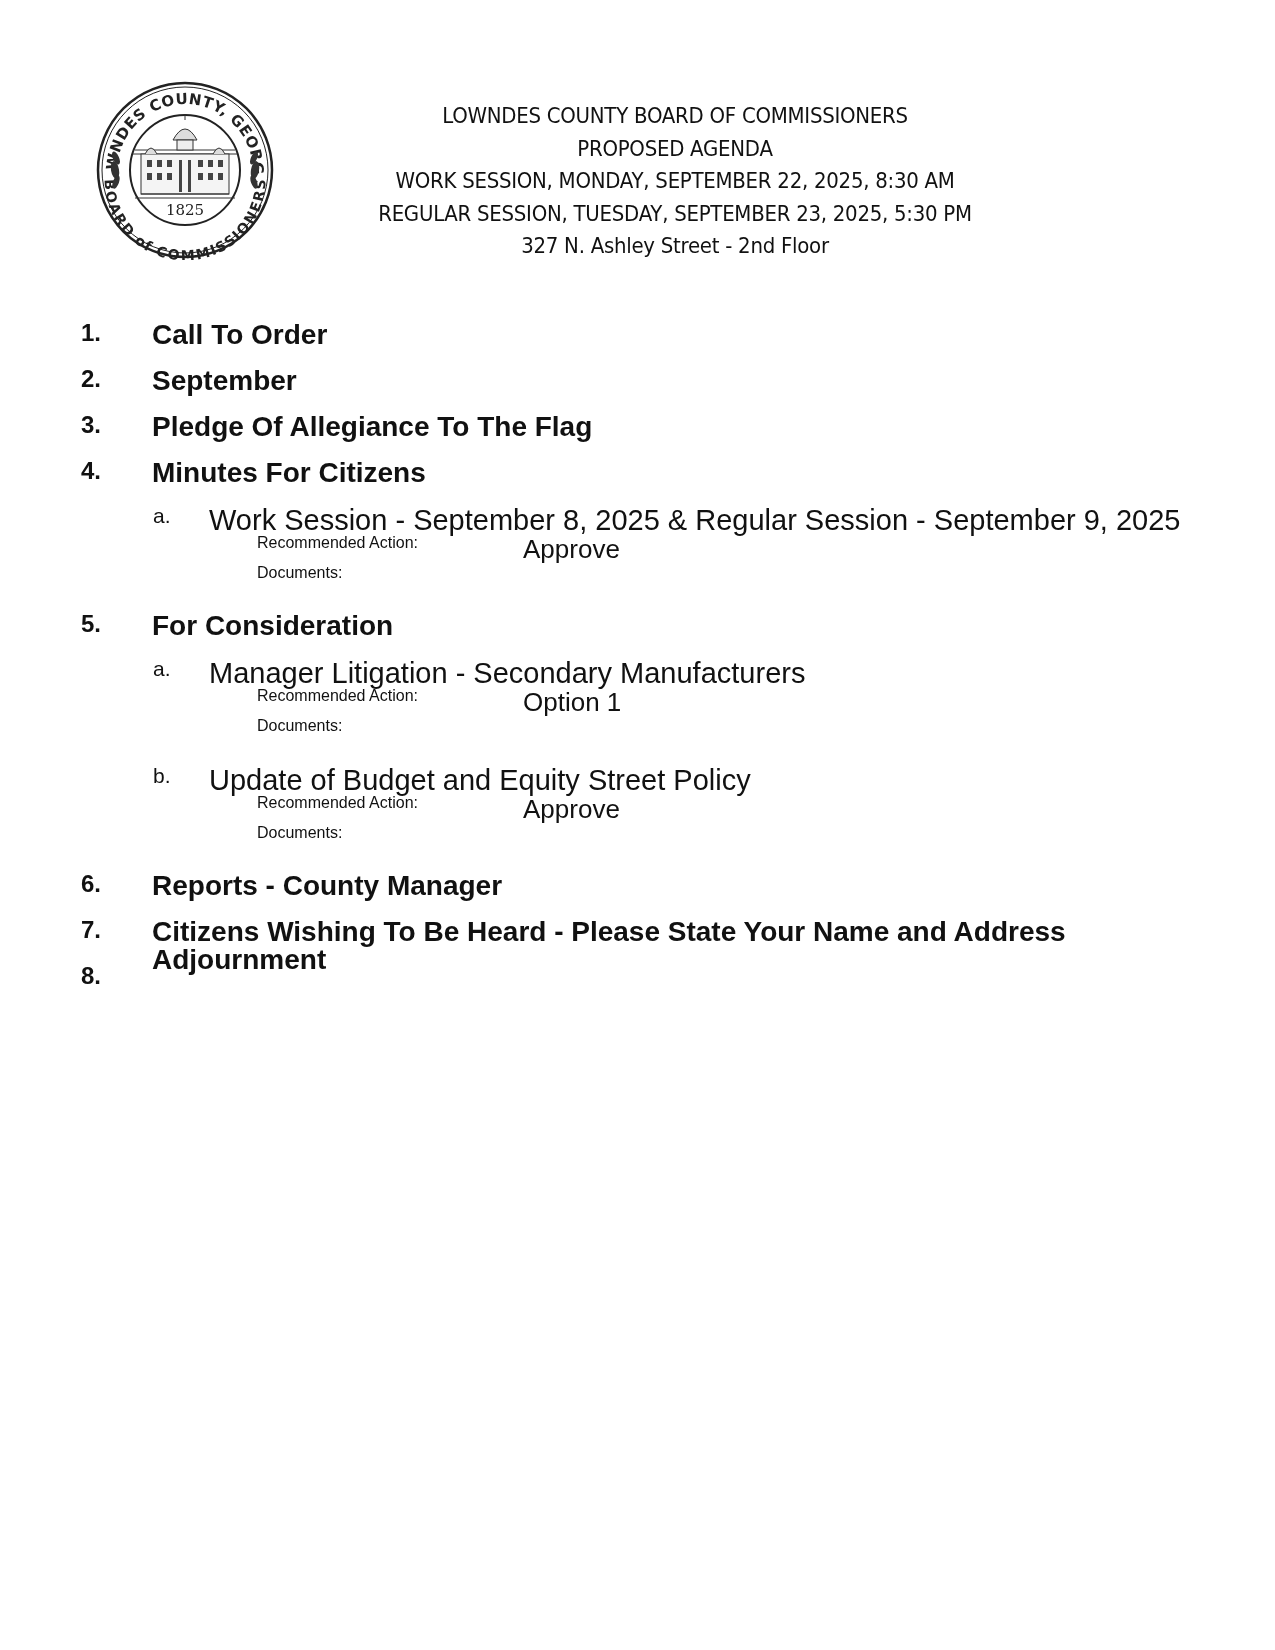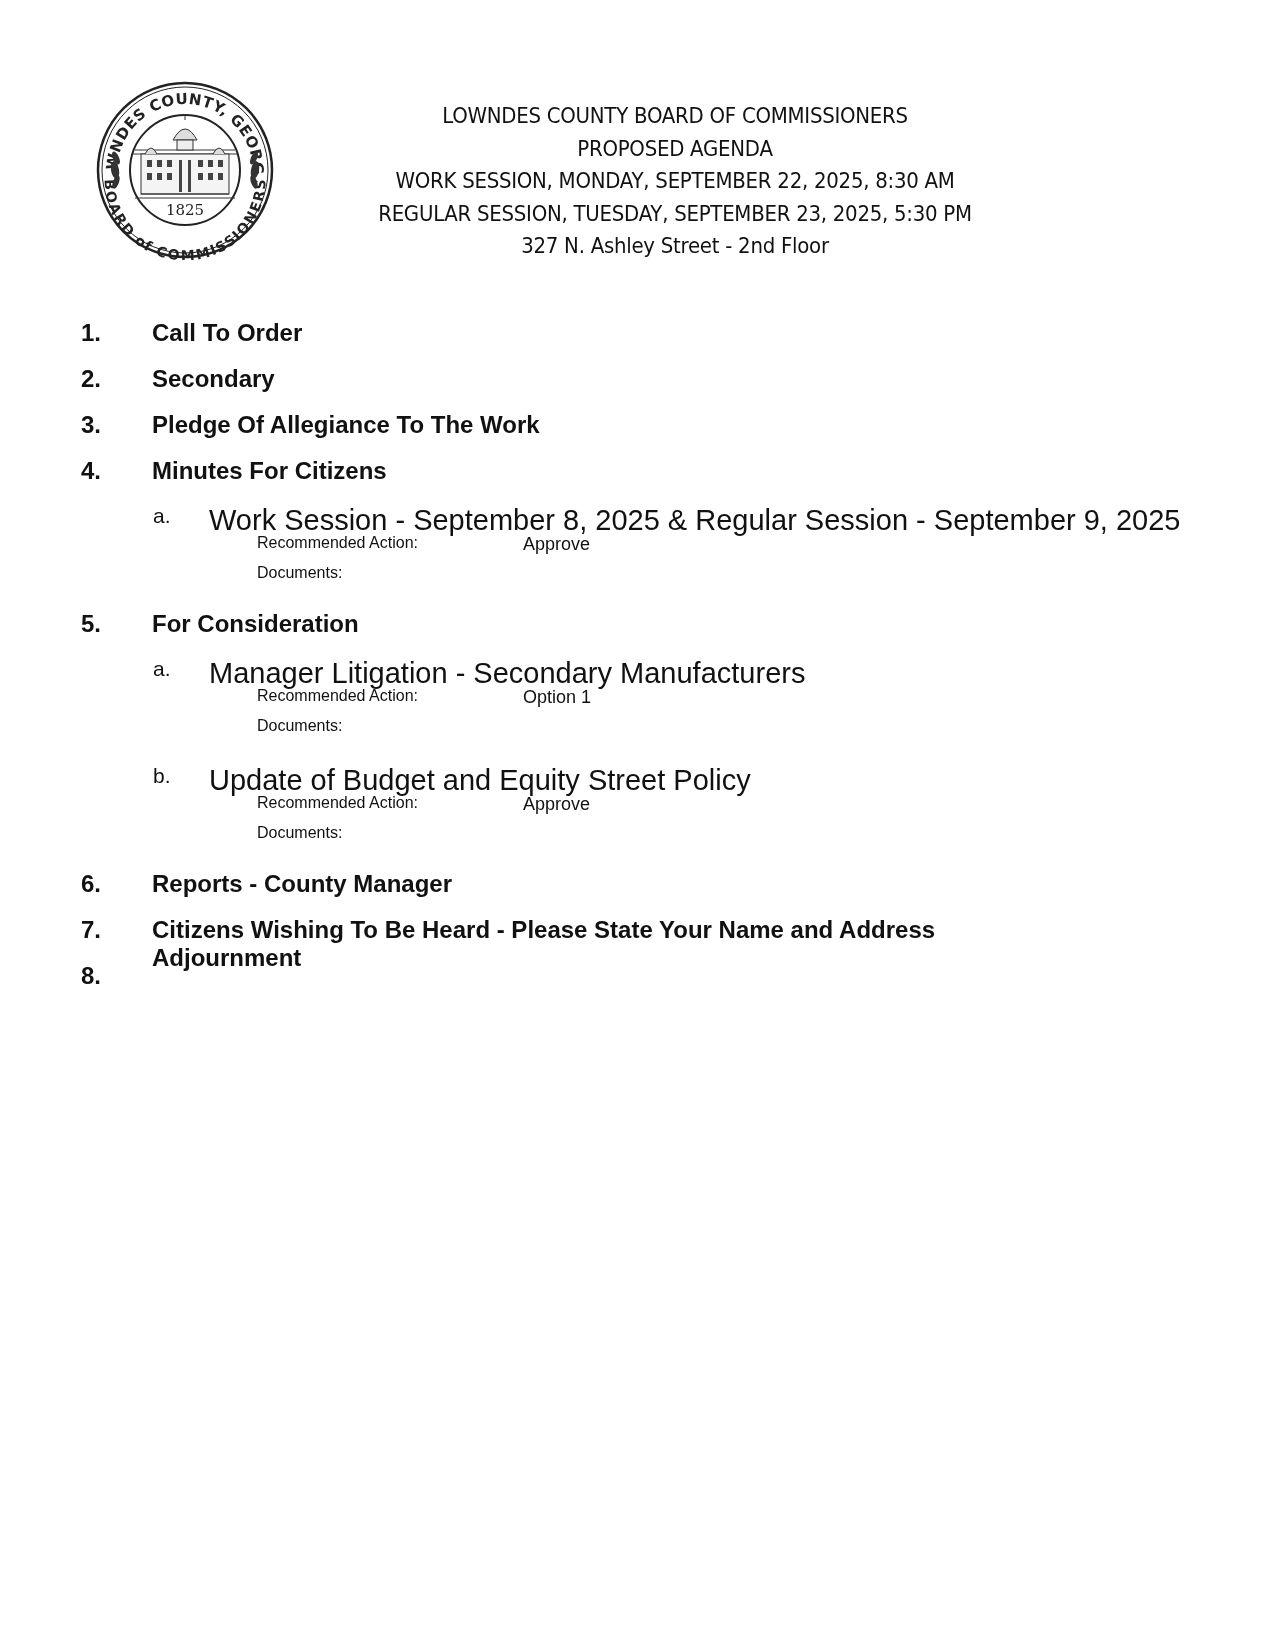--- a/index.html
+++ b/index.html
@@ -8,25 +8,25 @@
 
   .seal { position: absolute; left: 95px; top: 80px; width: 180px; height: 180px; }
 
   .header { position: absolute; left: 330px; top: 100px; width: 690px; text-align: center;
             font-family: "DejaVu Sans", sans-serif; font-size: 21.5px; line-height: 32.5px; color: #111;
             letter-spacing: -0.3px; transform: scaleX(0.92); transform-origin: center top; }
   .header div { white-space: nowrap; }
 
   .agenda { position: absolute; left: 0; top: 0; width: 1275px; font-family: "Liberation Sans", sans-serif; }
   .item-num { position: absolute; left: 81px; font-weight: bold; font-size: 24px; }
-  .item-title { position: absolute; left: 152px; font-weight: bold; font-size: 24px; white-space: nowrap; }
+  .item-title { position: absolute; left: 152px; font-weight: bold; font-size: 28px; white-space: nowrap; }
   .sub-letter { position: absolute; left: 153px; font-size: 21px; }
   .sub-title { position: absolute; left: 209px; font-size: 29px; white-space: nowrap; }
   .detail-label { position: absolute; left: 257px; font-size: 16px; white-space: nowrap; }
-  .detail-value { position: absolute; left: 523px; font-size: 18px; white-space: nowrap; }
+  .detail-value { position: absolute; left: 523px; font-size: 26px; white-space: nowrap; }
 </style>
 </head>
 <body>
 
 <div class="page">
 
   <svg class="seal" viewBox="0 0 180 180" xmlns="http://www.w3.org/2000/svg">
     <defs>
       <path id="topArc" d="M 22 92 A 68 68 0 0 1 158 92"></path>
       <path id="botArc" d="M 20 100 A 70 70 0 0 0 160 100"></path>
@@ -91,26 +91,26 @@
 
   <div class="agenda">
 
     <div>
       <span class="item-num" style="top:319px">1.</span>
       <span class="item-title" style="top:319px">Call To Order</span>
     </div>
 
     <div>
       <span class="item-num" style="top:365px">2.</span>
-      <span class="item-title" style="top:365px">Secondary</span>
+      <span class="item-title" style="top:365px">September</span>
     </div>
 
     <div>
       <span class="item-num" style="top:411px">3.</span>
-      <span class="item-title" style="top:411px">Pledge Of Allegiance To The Work</span>
+      <span class="item-title" style="top:411px">Pledge Of Allegiance To The Flag</span>
     </div>
 
     <div>
       <span class="item-num" style="top:457px">4.</span>
       <span class="item-title" style="top:457px">Minutes For Citizens</span>
 
       <div>
         <span class="sub-letter" style="top:504px">a.</span>
         <span class="sub-title" style="top:504px">Work Session - September 8, 2025 &amp; Regular Session - September 9, 2025</span>
         <span class="detail-label" style="top:534px">Recommended Action:</span>

